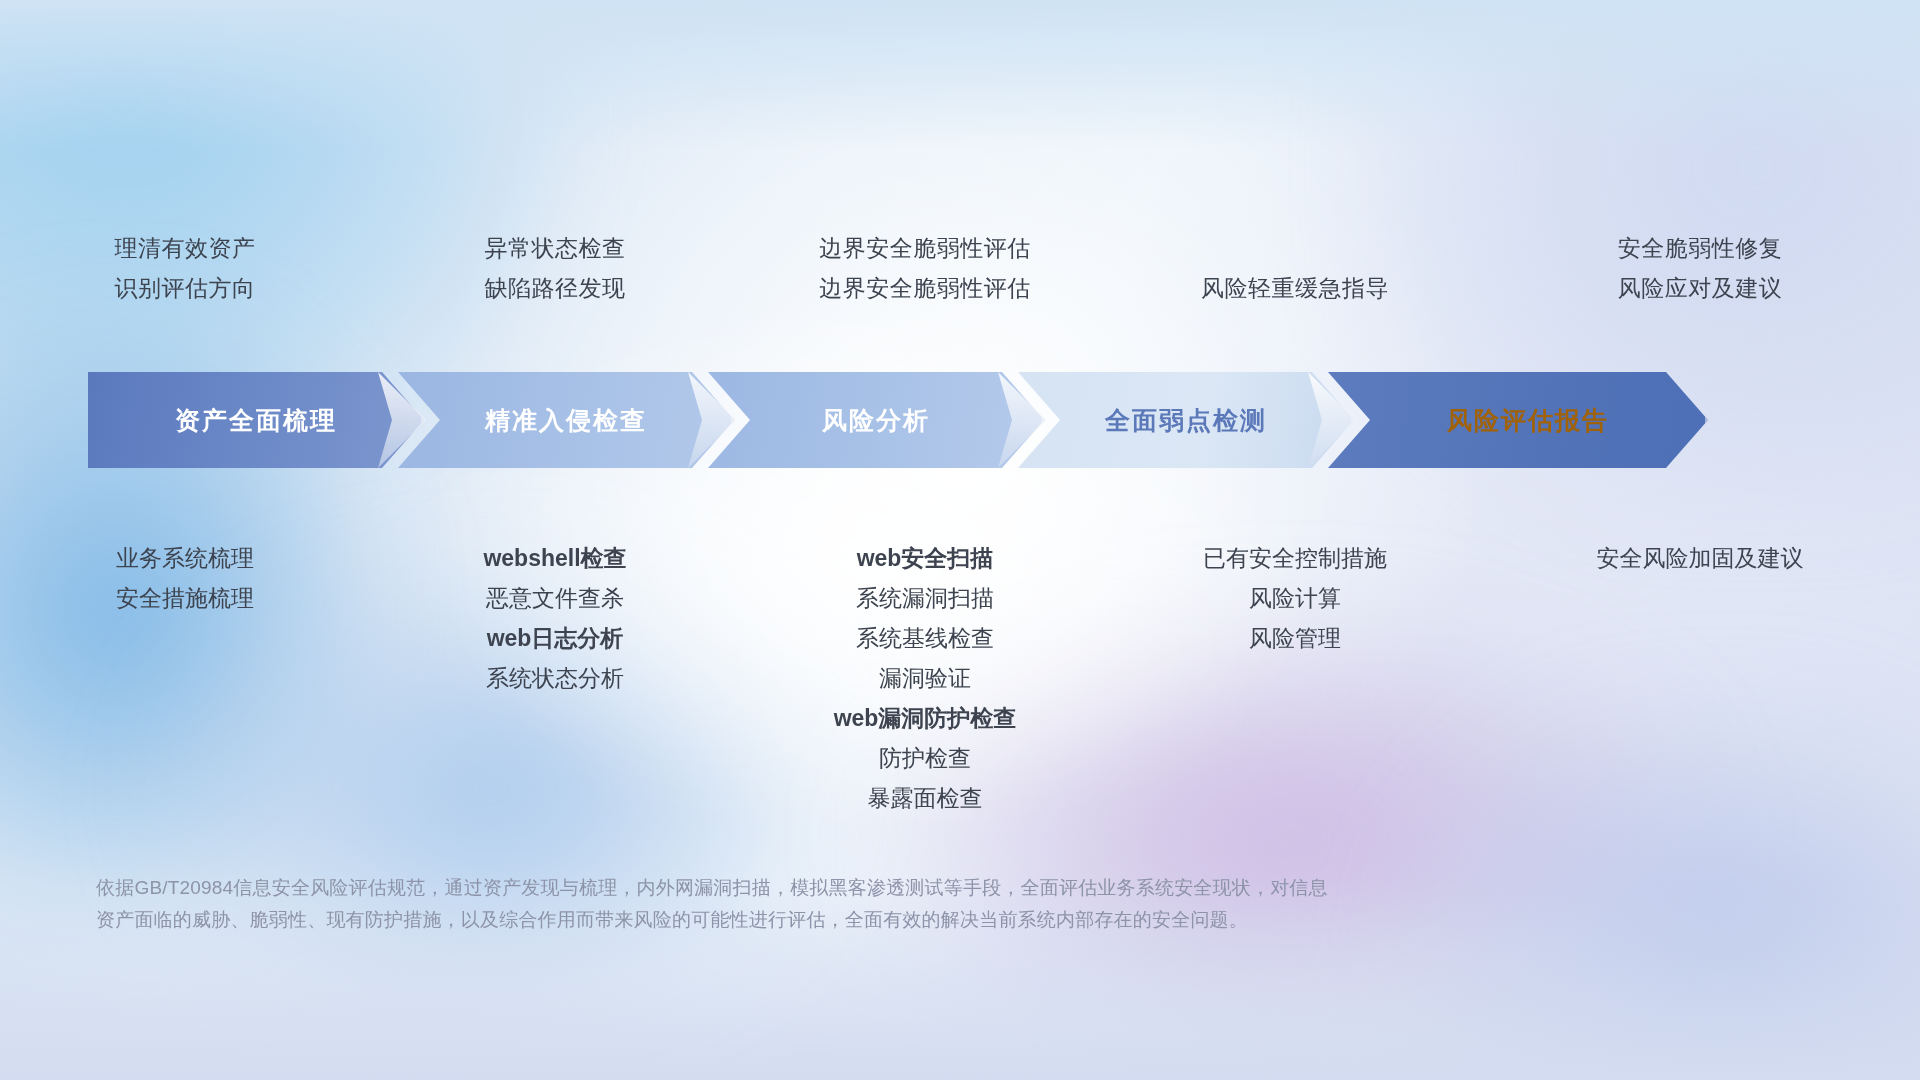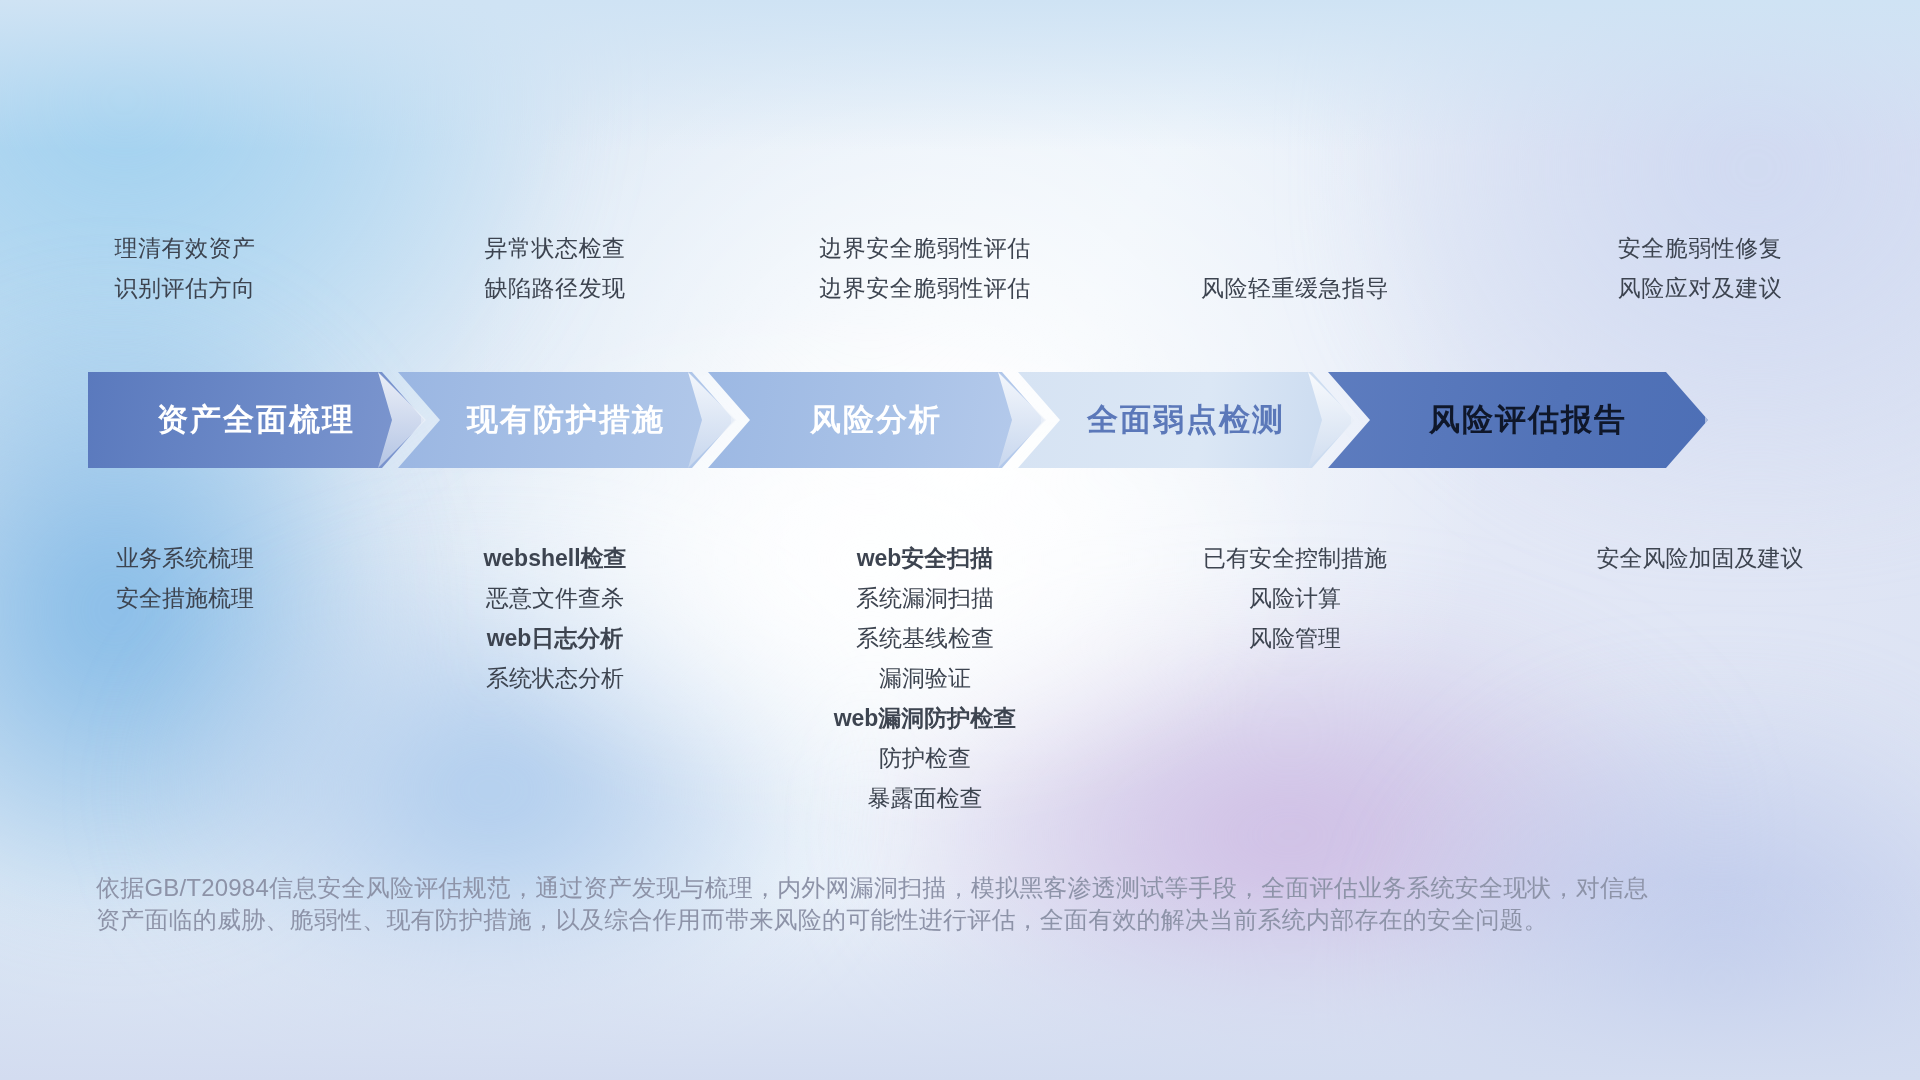--- a/index.html
+++ b/index.html
@@ -100,39 +100,39 @@
   .chev:not(.first) .shape{
     clip-path:polygon(0 0, calc(100% - 42px) 0, 100% 50%, calc(100% - 42px) 100%, 0 100%, 42px 50%);
   }
   .chev .edge{
     position:absolute; inset:0; pointer-events:none;
     clip-path:polygon(0 0, calc(100% - 42px) 0, 100% 50%, calc(100% - 42px) 100%, 0 100%);
     box-shadow:inset -3px 0 0 rgba(255,255,255,.5);
   }
   .chev .txt{
     position:relative; z-index:3;
-    font-size:31px; font-weight:bold; letter-spacing:2px; white-space:nowrap;
+    font-size:25px; font-weight:bold; letter-spacing:2px; white-space:nowrap;
   }
   .chev.s1{ width:336px; }
   .chev.s2{ width:336px; }
   .chev.s3{ width:336px; }
   .chev.s4{ width:336px; }
   .chev.s5{ width:380px; margin-right:0; }
 
   .chev.s1 .shape{ background:linear-gradient(100deg,#5a79bd 0%, #6f8cc9 60%, #7e97cf 100%); }
   .chev.s2 .shape{ background:linear-gradient(100deg,#9ab6e2 0%, #a9c2e7 60%, #b3c9ea 100%); }
   .chev.s3 .shape{ background:linear-gradient(100deg,#d6e3f3 0%, #dbe7f5 55%, #c8d9ef 100%); }
   .chev.s4 .shape{ background:linear-gradient(100deg,#9cb8e3 0%, #a9c2e7 55%, #b6cbec 100%); }
   .chev.s5 .shape{ background:linear-gradient(100deg,#5d7cbf 0%, #5273b8 60%, #4d6fb6 100%); }
 
   .chev.s1 .txt{ color:#ffffff; }
   .chev.s2 .txt{ color:#ffffff; }
   .chev.s3 .txt{ color:#5b78b9; }
   .chev.s4 .txt{ color:#ffffff; }
-  .chev.s5 .txt{ color:#0f172a;margin-left:20px; }
+  .chev.s5 .txt{ color:#a16207;margin-left:20px; }
 
   .chev .notch{
     position:absolute; right:-2px; top:0; width:48px; height:96px; z-index:2;
     clip-path:polygon(0 0, 100% 50%, 0 100%, 14px 50%);
     background:linear-gradient(180deg, rgba(255,255,255,.85), rgba(210,222,240,.65));
   }
 
   
   #bottom-lists{ top:538px; }
   .bot-col{ text-align:center; }
@@ -140,21 +140,21 @@
     font-size:23px; color:#3d4450;
     line-height:40px; white-space:nowrap;
   }
   .bot-col .item.strong{ font-weight:bold; }
 
   
   #footer{
     position:absolute; left:96px; top:872px; width:1560px;
   }
   #footer p{
-    font-size:24px; color:#8d93a8; line-height:32px; letter-spacing:.2px;
+    font-size:19px; color:#8d93a8; line-height:32px; letter-spacing:.2px;
   }
 </style>
 </head>
 <body>
 
 <div id="bg-base"></div>
 <div id="bg-blob-1"></div>
 <div id="bg-blob-2"></div>
 <div id="bg-blob-3"></div>
 <div id="bg-blob-4"></div>
@@ -200,21 +200,21 @@
       <div class="shape"></div>
       <div class="edge"></div>
       <div class="notch"></div>
       <div class="txt">资产全面梳理</div>
     </div>
 
     <div class="chev s2">
       <div class="shape"></div>
       <div class="edge"></div>
       <div class="notch"></div>
-      <div class="txt">现有防护措施</div>
+      <div class="txt">精准入侵检查</div>
     </div>
 
     <div class="chev s4">
       <div class="shape"></div>
       <div class="edge"></div>
       <div class="notch"></div>
       <div class="txt">风险分析</div>
     </div>
 
     <div class="chev s3">

